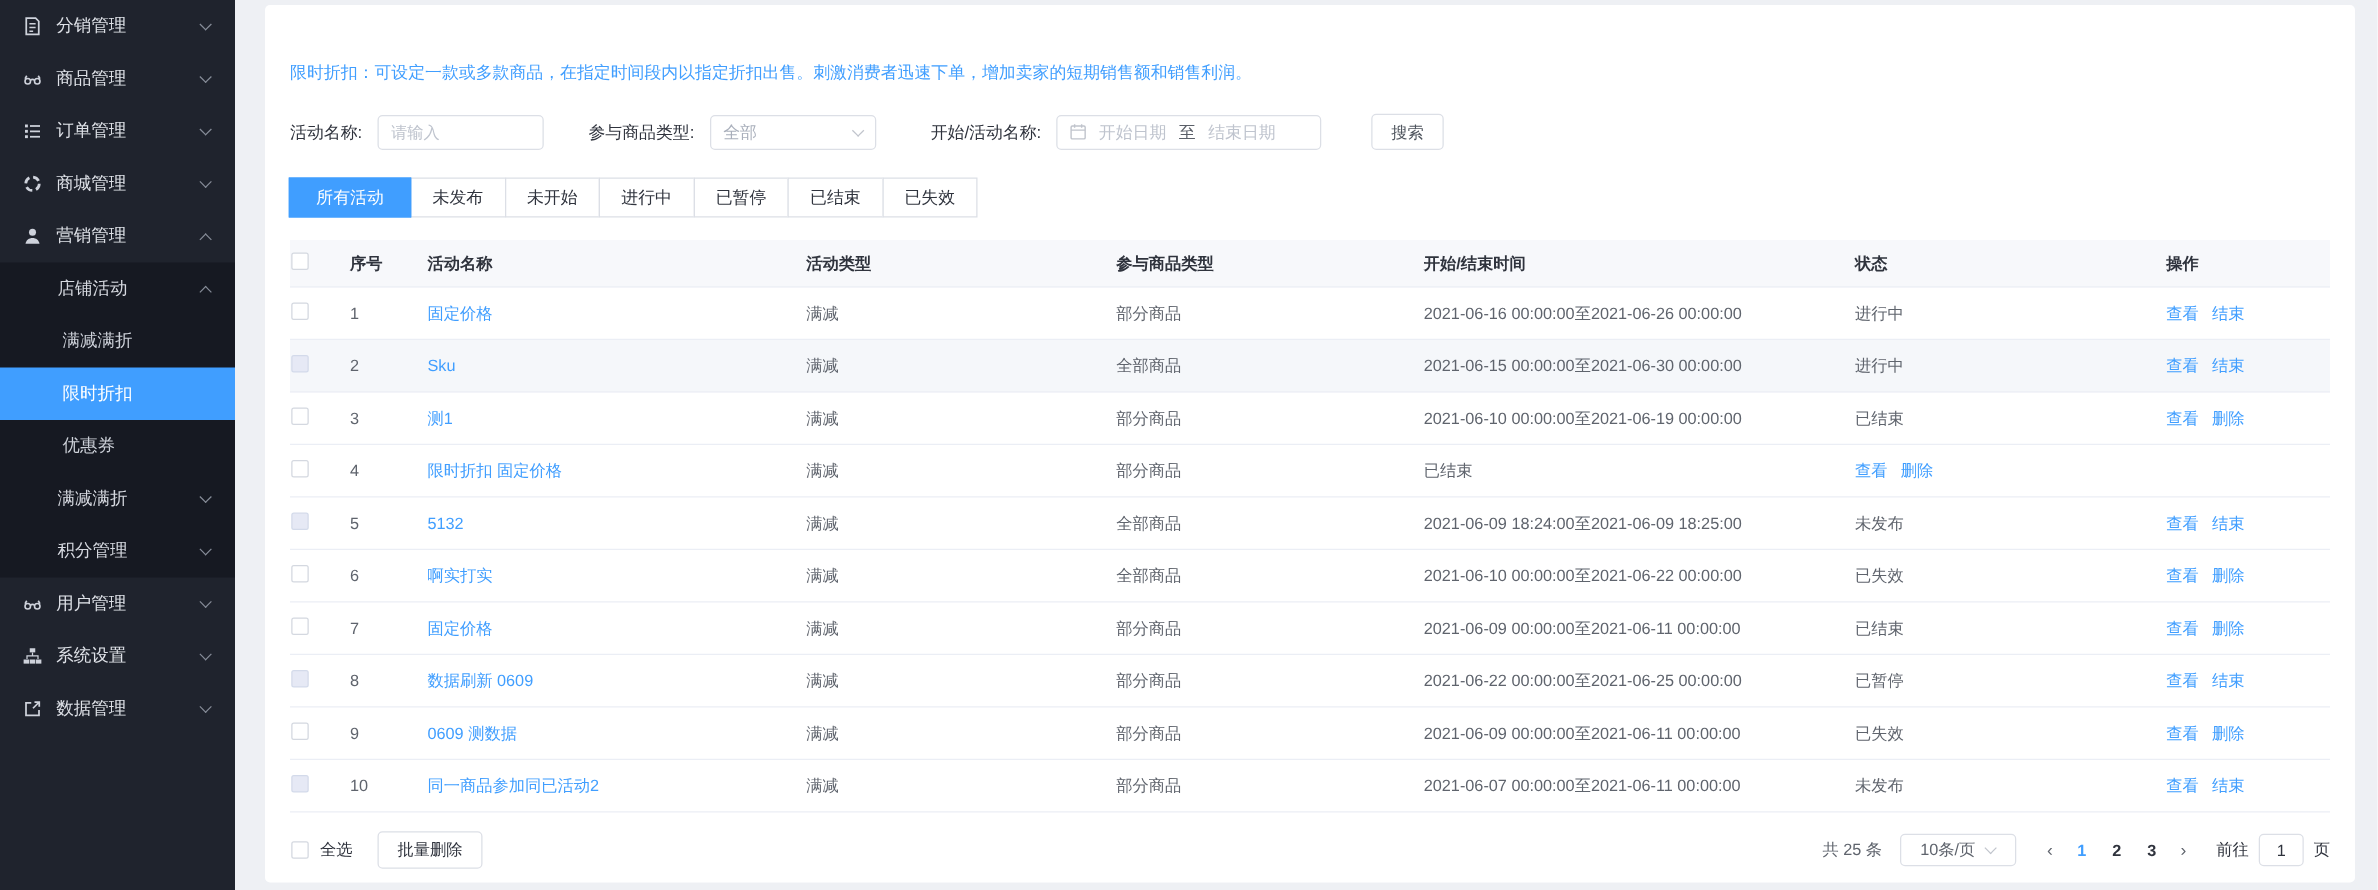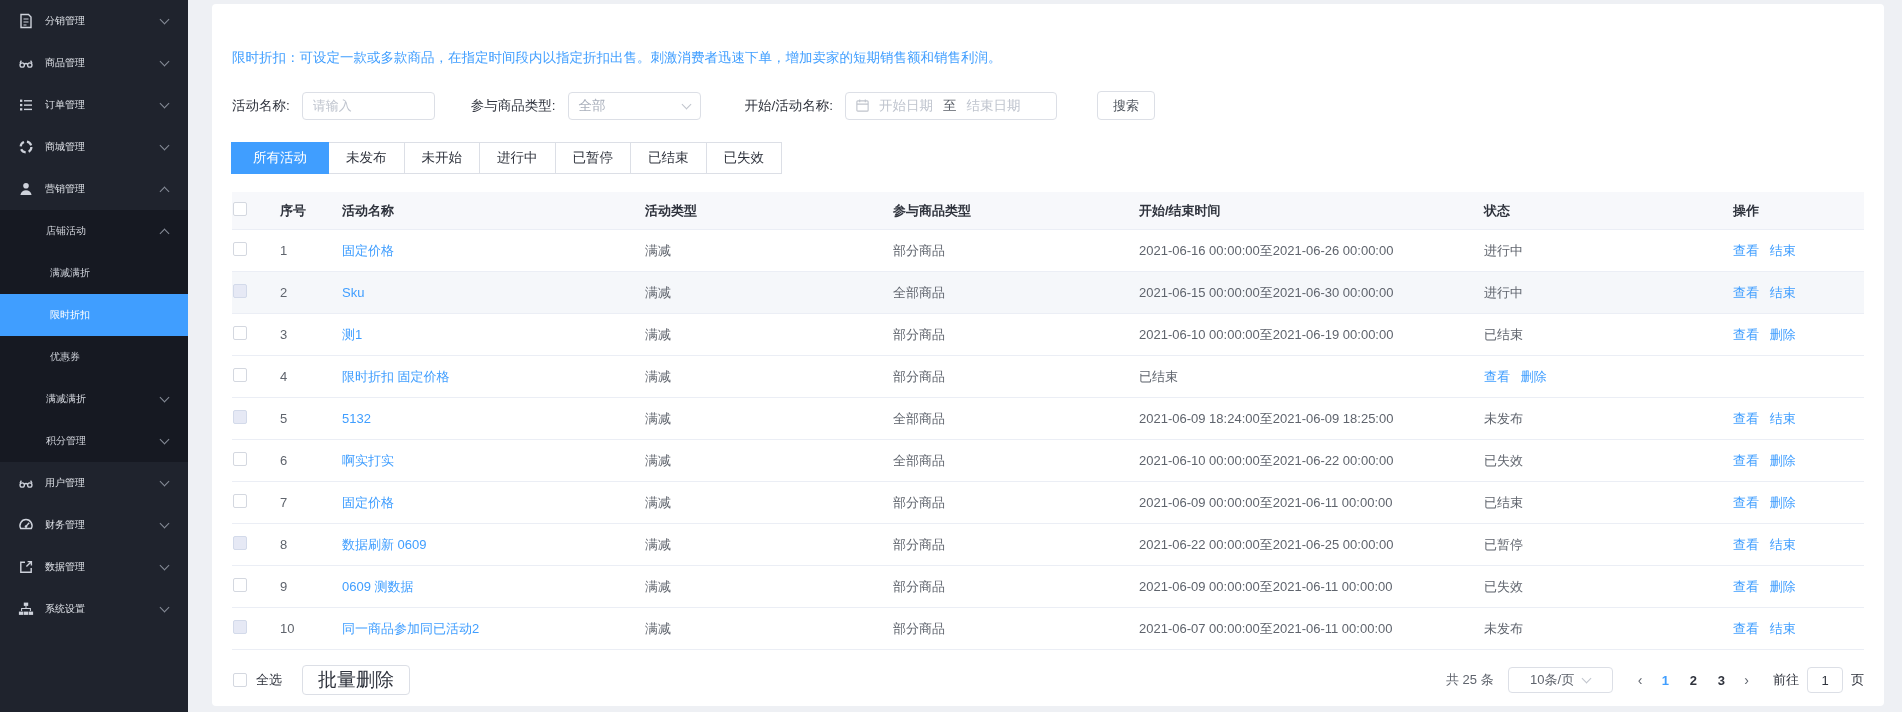--- a/index.html
+++ b/index.html
@@ -2,21 +2,21 @@
 <html><head>
 <meta charset="utf-8">
 <style>
   * { margin:0; padding:0; box-sizing:border-box; }
   html,body { width:1902px; height:712px; overflow:hidden; }
   body { font-family:"Liberation Sans","DejaVu Sans",sans-serif; background:#eef0f4; font-size:13px; }
   .app { display:flex; width:1902px; height:712px; }
 
   
   .sidebar { width:188px; flex-shrink:0; background:#1f232d; color:#dfe2e8; overflow:hidden; }
-  .side-item { height:42px; display:flex; align-items:center; padding:0 20px 0 18px; font-size:10px; cursor:pointer; white-space:nowrap; }
+  .side-item { height:42px; display:flex; align-items:center; padding:0 20px 0 18px; font-size:14px; cursor:pointer; white-space:nowrap; }
   .side-item .micon { width:16px; height:16px; margin-right:11px; color:#ced2db; flex-shrink:0; display:inline-flex; }
   .side-item .micon svg { width:16px; height:16px; }
   .chev { width:7px; height:7px; border-right:1.4px solid #878d99; border-bottom:1.4px solid #878d99; transform:rotate(45deg); margin-left:auto; margin-top:-4px; flex-shrink:0; }
   .chev.up { transform:rotate(-135deg); margin-top:4px; }
   .submenu { background:#161922; }
   .side-item.level2 { padding-left:46px; color:#d6d9e0; }
   .side-item.level3 { padding-left:50px; color:#cdd1d9; }
   .side-item.selected { background:#409EFF; color:#fff; }
 
   
@@ -47,23 +47,23 @@
   .thead { height:38px; background:#f7f8fb; border-bottom:1px solid #ebeef5; color:#2f333d; font-weight:bold; font-size:13px; }
   .trow { height:42px; border-bottom:1px solid #ebeef5; color:#5f646d; font-size:13px; }
   .trow.striped { background:#f5f7fa; }
   .checkbox { width:14px; height:14px; border:1px solid #d4d8e0; border-radius:2px; background:#fff; display:inline-block; cursor:pointer; margin-left:1px; }
   .checkbox.tinted { background:#e6e9f5; border-color:#d3daea; }
   .link { color:#409EFF; text-decoration:none; cursor:pointer; }
   .ops .link { margin-right:7px; }
 
   .tfoot { display:flex; align-items:center; margin-top:15px; color:#5f646d; }
   .tfoot .selall-label { margin-left:9px; color:#2f333d; }
-  .batch-btn { margin-left:20px; height:30px; padding:0 15px; border:1px solid #dcdfe6; background:#fff; border-radius:4px; font-size:19px; color:#2f333d; cursor:pointer; }
+  .batch-btn { margin-left:20px; height:30px; padding:0 15px; border:1px solid #dcdfe6; background:#fff; border-radius:4px; font-size:13px; color:#2f333d; cursor:pointer; }
   .pagination { margin-left:auto; display:flex; align-items:center; font-size:13px; color:#5f646d; }
-  .size-select { width:105px; height:26px; border:1px solid #dcdfe6; border-radius:4px; display:flex; align-items:center; justify-content:center; gap:9px; margin:0 16px 0 14px; color:#5f646d; cursor:pointer; background:#fff; }
+  .size-select { width:93px; height:26px; border:1px solid #dcdfe6; border-radius:4px; display:flex; align-items:center; justify-content:center; gap:9px; margin:0 16px 0 14px; color:#5f646d; cursor:pointer; background:#fff; }
   .pg-arrow { background:none; border:none; color:#5f646d; font-size:14px; padding:0 9px; cursor:pointer; line-height:1; }
   .page-num { background:none; border:none; min-width:28px; font-size:13px; font-weight:bold; color:#2f333d; cursor:pointer; padding:0 5px; font-family:inherit; }
   .page-num.active { color:#409EFF; }
   .jump { display:flex; align-items:center; margin-left:15px; color:#2f333d; }
   .jump-input { width:36px; height:26px; border:1px solid #dcdfe6; border-radius:4px; text-align:center; margin:0 8px; font-size:13px; color:#2f333d; outline:none; }
 </style>
 </head>
 <body>
 
 <div class="app">
@@ -155,49 +155,38 @@
             <circle cx="11.8" cy="10" r="2.2"></circle>
             <path d="M6.4 9.2c1-.9 2.2-.9 3.2 0M2 8l1.4-2.4M14 8l-1.4-2.4"></path>
           </svg>
         </span>
       <span>用户管理</span>
       <span class="chev"></span>
     </div>
     <div class="side-item">
       <span class="micon">
           <svg viewBox="0 0 16 16" fill="currentColor">
-            <path d="M8 2.6a6 6 0 00-5.2 9h10.4a6 6 0 00-5.2-9z" fill="none" stroke="currentColor" stroke-width="1.5"></path>
-            <path d="M8 9.4l3.2-3.6" stroke="currentColor" stroke-width="1.4" fill="none"></path>
-            <circle cx="8" cy="9.6" r="1.3"></circle>
-          </svg>
-        </span>
-      <span>财务管理</span>
-      <span class="chev"></span>
-    </div>
-    <div class="side-item">
-      <span class="micon">
-          <svg viewBox="0 0 16 16" fill="none" stroke="currentColor" stroke-width="1.4">
-            <path d="M7 3.2H2.8v10h10.4V9"></path>
-            <path d="M9.6 2.6h3.8v3.8M13 3L8.4 7.6"></path>
-          </svg>
-        </span>
-      <span>数据管理</span>
-      <span class="chev"></span>
-    </div>
-    <div class="side-item">
-      <span class="micon">
-          <svg viewBox="0 0 16 16" fill="currentColor">
             <rect x="5.8" y="1.6" width="4.4" height="3.3"></rect>
             <rect x="0.9" y="10.6" width="4.4" height="3.3"></rect>
             <rect x="5.8" y="10.6" width="4.4" height="3.3"></rect>
             <rect x="10.7" y="10.6" width="4.4" height="3.3"></rect>
             <path d="M7.5 4.9h1v2.2h4.4v3h-1V8.1H4.1v2h-1v-3h4.4z"></path>
           </svg>
         </span>
       <span>系统设置</span>
+      <span class="chev"></span>
+    </div>
+    <div class="side-item">
+      <span class="micon">
+          <svg viewBox="0 0 16 16" fill="none" stroke="currentColor" stroke-width="1.4">
+            <path d="M7 3.2H2.8v10h10.4V9"></path>
+            <path d="M9.6 2.6h3.8v3.8M13 3L8.4 7.6"></path>
+          </svg>
+        </span>
+      <span>数据管理</span>
       <span class="chev"></span>
     </div>
   </aside>
 
   <main class="main">
     <div class="card">
 
       <div class="desc">限时折扣：可设定一款或多款商品，在指定时间段内以指定折扣出售。刺激消费者迅速下单，增加卖家的短期销售额和销售利润。</div>
 
       <div class="filters">

